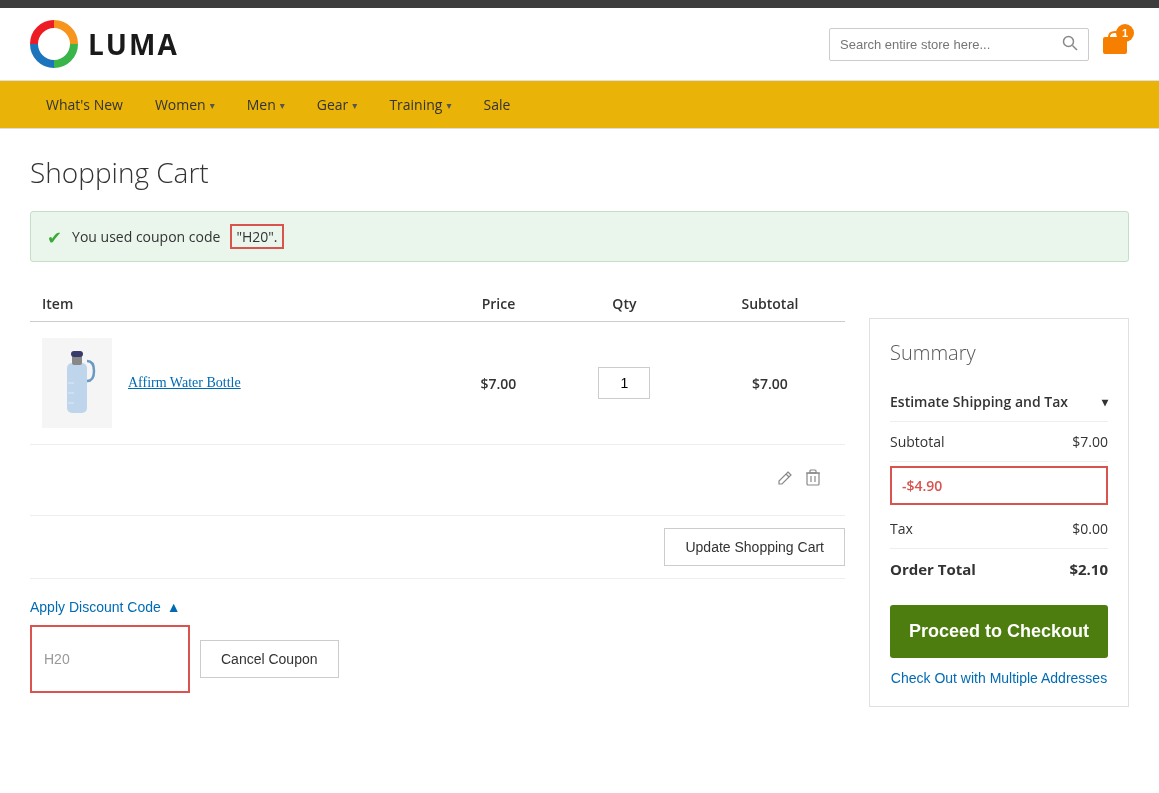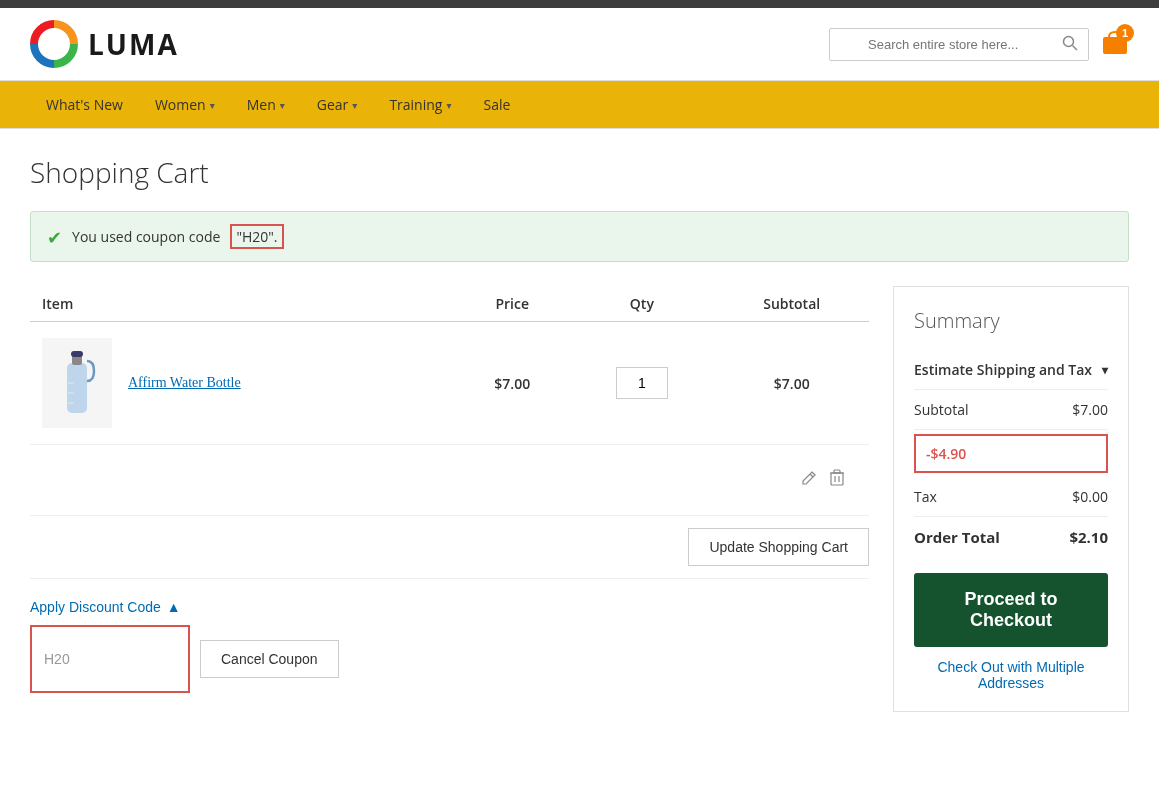--- a/index.html
+++ b/index.html
@@ -8,21 +8,21 @@
     
     .top-bar { background: #3d3d3d; height: 8px; }
 
     
     .header { display: flex; align-items: center; justify-content: space-between; padding: 12px 30px; border-bottom: 1px solid #e0e0e0; }
     .logo { display: flex; align-items: center; gap: 10px; }
     .logo-icon { width: 48px; height: 48px; }
     .logo-text { font-size: 28px; font-weight: 700; color: #1a1a1a; letter-spacing: 2px; }
     .header-right { display: flex; align-items: center; gap: 12px; }
     .search-bar { display: flex; align-items: center; border: 1px solid #ccc; border-radius: 2px; padding: 6px 10px; width: 260px; }
-    .search-bar input { border: none; outline: none; width: 100%; font-size: 13px; color: #999; margin-left: 28px; }
+    .search-bar input { border: none; outline: none; width: 100%; font-size: 13px; color: #999; }
     .search-icon-btn { background: none; border: none; cursor: pointer; color: #888; }
     .cart-btn { position: relative; background: none; border: none; cursor: pointer; }
     .cart-badge { position: absolute; top: -5px; right: -5px; background: #f77f00; color: #fff; border-radius: 50%; width: 18px; height: 18px; font-size: 11px; display: flex; align-items: center; justify-content: center; font-weight: bold; }
 
     
     .nav { background: #eab308; border-bottom: 1px solid #ddd; }
     .nav ul { display: flex; list-style: none; padding: 0 30px; }
     .nav ul li a { display: flex; align-items: center; gap: 4px; padding: 14px 16px; text-decoration: none; color: #333; font-size: 14px; font-weight: 500; }
     .nav ul li a .chevron { font-size: 10px; color: #555; }
 
@@ -31,21 +31,21 @@
     .page-title { font-size: 28px; font-weight: 300; color: #333; margin-bottom: 20px; }
 
     
     .success-msg { background: #eaf5ec; border: 1px solid #c3dfc8; border-radius: 3px; padding: 12px 16px; display: flex; align-items: center; gap: 10px; margin-bottom: 24px; font-size: 14px; color: #333; }
     .success-msg .check-icon { color: #3aaa35; font-size: 18px; }
     .coupon-code-highlight { border: 2px solid #d9534f; padding: 1px 4px; }
 
     
     .cart-layout { display: flex; gap: 24px; }
     .cart-left { flex: 1; }
-    .cart-right { width: 236px; flex-shrink: 0; }
+    .cart-right { width: 260px; flex-shrink: 0; margin-top: 32px; }
 
     
     .cart-table { width: 100%; border-collapse: collapse; }
     .cart-table th { text-align: left; padding: 8px 12px; border-bottom: 1px solid #ccc; font-weight: 600; font-size: 14px; color: #333; }
     .cart-table th.price-col, .cart-table th.qty-col, .cart-table th.subtotal-col { text-align: center; }
     .cart-table td { padding: 16px 12px; border-bottom: 1px solid #eee; vertical-align: middle; }
     .cart-table td.price-col, .cart-table td.subtotal-col { text-align: center; font-weight: 600; }
     .cart-table td.qty-col { text-align: center; }
     .product-img { width: 70px; height: 90px; background: #f5f5f5; display: flex; align-items: center; justify-content: center; overflow: hidden; }
     .product-info { display: flex; align-items: center; gap: 16px; font-family: Liberation Serif, serif; }
@@ -68,21 +68,21 @@
     
     .summary-panel { border: 1px solid #e0e0e0; padding: 20px; }
     .summary-title { font-size: 20px; font-weight: 300; color: #555; margin-bottom: 16px; }
     .summary-row { display: flex; justify-content: space-between; align-items: flex-start; padding: 10px 0; border-bottom: 1px solid #eee; font-size: 14px; }
     .summary-row.shipping { display: flex; justify-content: space-between; align-items: center; font-weight: 600; }
     .summary-row.discount-row { border: 2px solid #d9534f; padding: 8px 10px; margin: 4px 0; border-bottom: 2px solid #d9534f; }
     .discount-label { color: #333; font-size: 13px; max-width: 160px; }
     .discount-value { color: #d9534f; font-weight: 600; }
     .summary-row.order-total { border-bottom: none; font-weight: 700; font-size: 15px; }
     .chevron-down { font-size: 12px; }
-    .btn-checkout { width: 100%; background: #14532d; color: #fff; border: none; padding: 16px; font-size: 18px; font-weight: 600; cursor: pointer; border-radius: 3px; margin-top: 16px; }
+    .btn-checkout { width: 100%; background: #4d7c0f; color: #fff; border: none; padding: 16px; font-size: 18px; font-weight: 600; cursor: pointer; border-radius: 3px; margin-top: 16px; }
     .btn-multi-checkout { display: block; text-align: center; color: #006bb4; font-size: 14px; margin-top: 12px; text-decoration: none; background: none; border: none; cursor: pointer; width: 100%; }
   </style>
 </head>
 <body>
 
 <div class="top-bar"></div>
 
 <div class="header">
   <div class="logo">
 

